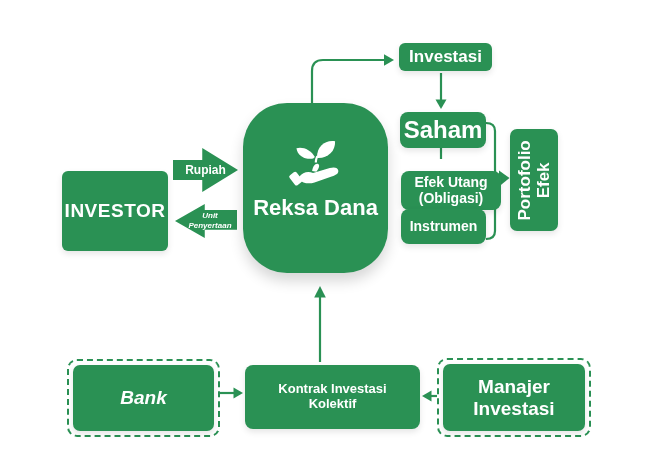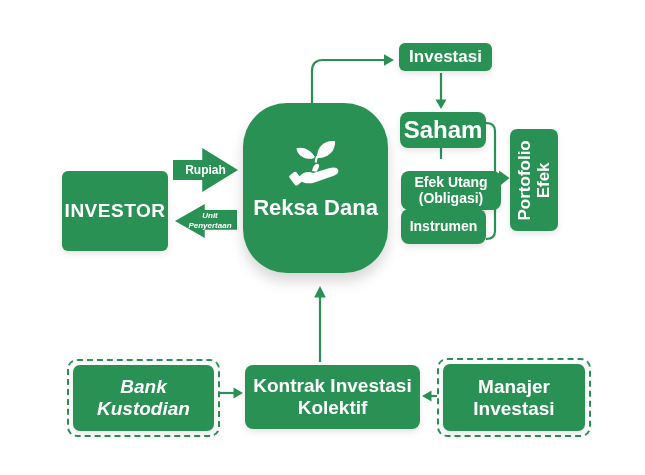--- a/index.html
+++ b/index.html
@@ -37,21 +37,21 @@
   .portofolio .rot { transform:rotate(-90deg); display:flex; flex-direction:column;
                      align-items:center; font-size:17px; line-height:1.15; white-space:nowrap; }
 
   .dashed {
     position:absolute; border:2px dashed var(--green); border-radius:10px;
     background:#fff; padding:4px;
   }
   .bank-wrap { left:67px; top:359px; width:153px; height:78px;font-style:italic; }
   .manajer-wrap { left:437px; top:358px; width:154px; height:79px; }
   .dashed .box { position:relative; width:100%; height:100%; border-radius:7px; font-size:19px; }
-  .kontrak { left:245px; top:365px; width:175px; height:64px; border-radius:8px; font-size:19px; }
+  .kontrak { left:245px; top:365px; width:175px; height:64px; border-radius:8px; font-size:13px; }
 
   .flow-arrow {
     position:absolute; background:var(--green); color:var(--txt); font-weight:bold;
     display:flex; flex-direction:column; align-items:center; justify-content:center;
     text-align:center;
   }
   .rupiah-arrow { left:173px; top:148px; width:65px; height:44px; font-size:12px;
     clip-path:polygon(0 27%, 45% 27%, 45% 0, 100% 50%, 45% 100%, 45% 73%, 0 73%); }
   .unit-arrow { left:175px; top:204px; width:62px; height:34px; font-size:8px;
     padding-left:8px; line-height:1.2;
@@ -143,21 +143,20 @@
   <div class="box portofolio">
     <span class="rot">
       <span class="l1">Portofolio</span>
       <span class="l2">Efek</span>
     </span>
   </div>
 
   <div class="dashed bank-wrap">
     <div class="box">
       <span class="l1">Bank</span>
-      <span class="l2">Kustodian</span>
     </div>
   </div>
 
   <div class="box kontrak">
     <span class="l1">Kontrak Investasi</span>
     <span class="l2">Kolektif</span>
   </div>
 
   <div class="dashed manajer-wrap">
     <div class="box">

